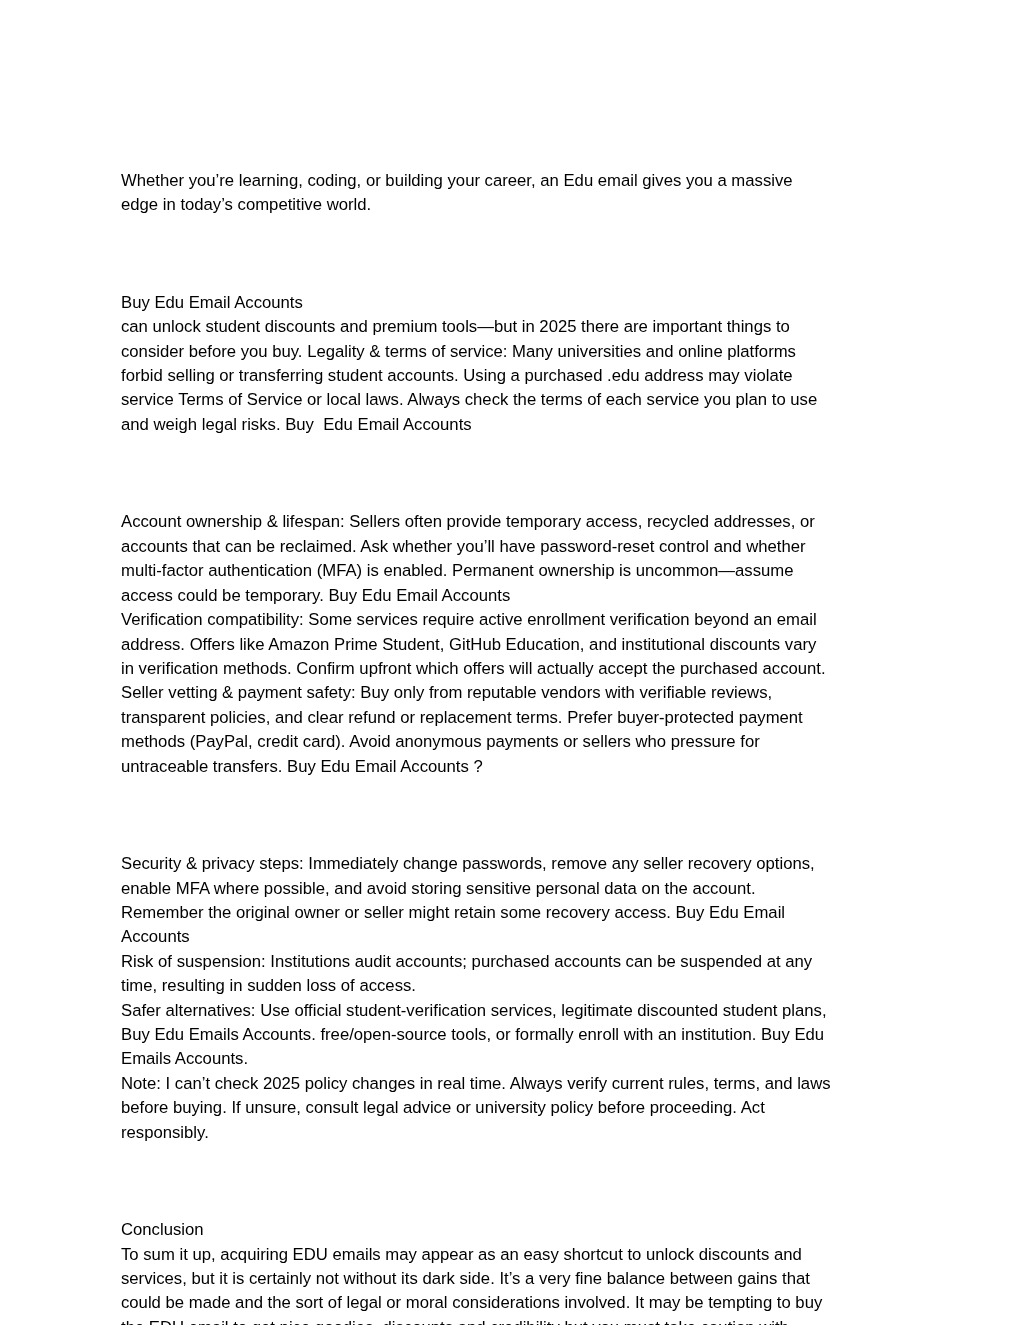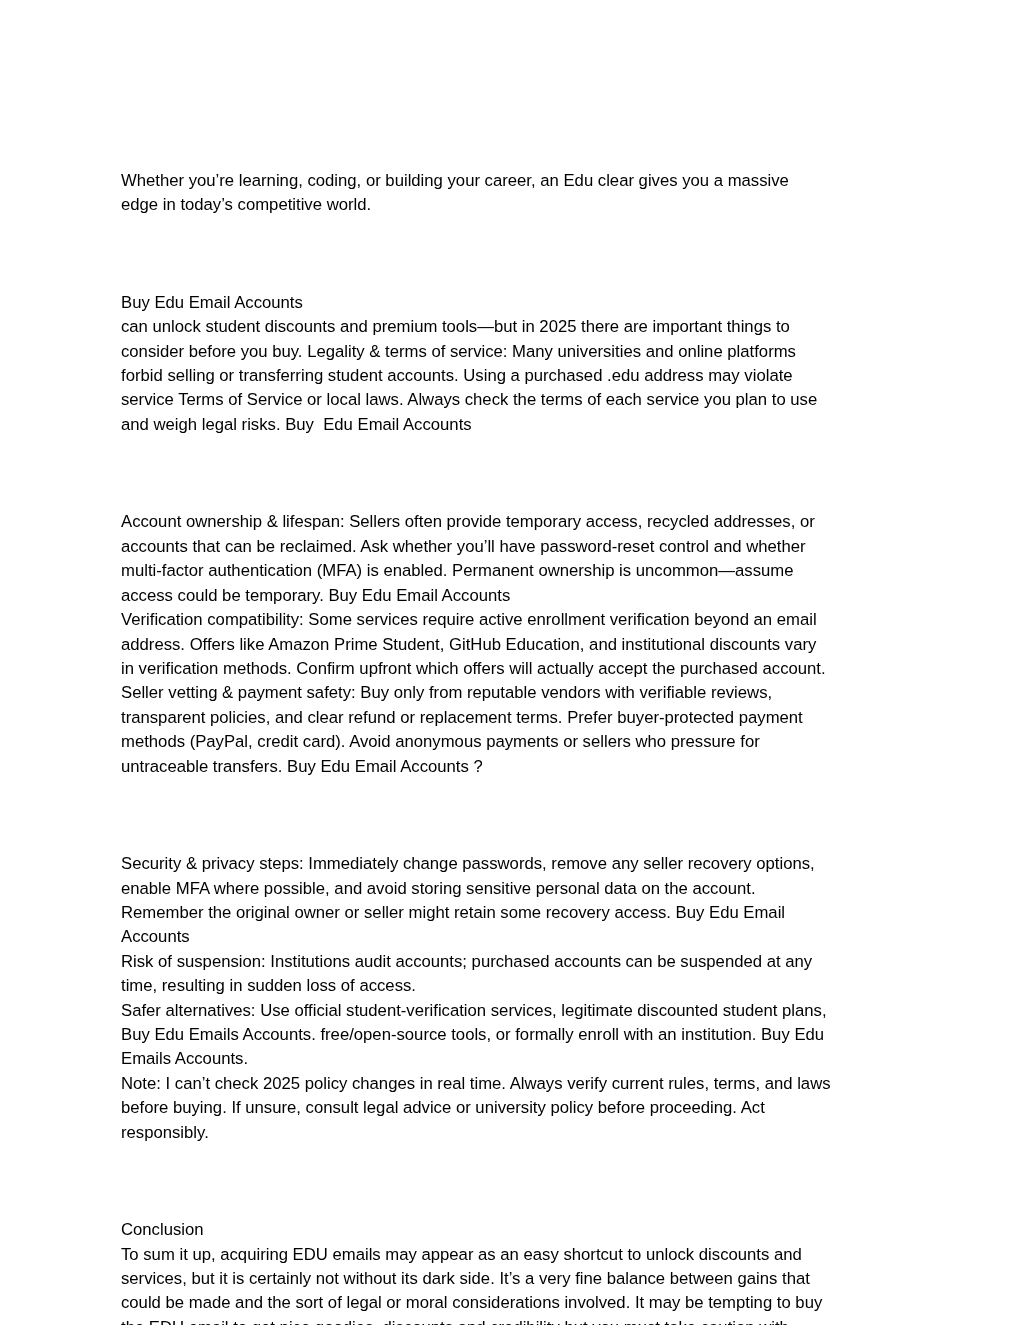--- a/index.html
+++ b/index.html
@@ -25,21 +25,21 @@
     white-space: pre-wrap;
   }
   .page-content p {
     margin: 0 0 24.4px 0;
   }
 </style>
 </head>
 <body style="background: rgb(255, 255, 255);">
 
 <div class="page-content" style="color: rgb(0, 0, 0);">
-  <p>Whether you’re learning, coding, or building your career, an Edu clear gives you a massive
+  <p>Whether you’re learning, coding, or building your career, an Edu email gives you a massive
 edge in today’s competitive world.</p>
   <p>Buy Edu Email Accounts
 can unlock student discounts and premium tools—but in 2025 there are important things to
 consider before you buy. Legality &amp; terms of service: Many universities and online platforms
 forbid selling or transferring student accounts. Using a purchased .edu address may violate
 service Terms of Service or local laws. Always check the terms of each service you plan to use
 and weigh legal risks. Buy  Edu Email Accounts</p>
   <p>Account ownership &amp; lifespan: Sellers often provide temporary access, recycled addresses, or
 accounts that can be reclaimed. Ask whether you’ll have password-reset control and whether
 multi-factor authentication (MFA) is enabled. Permanent ownership is uncommon—assume

